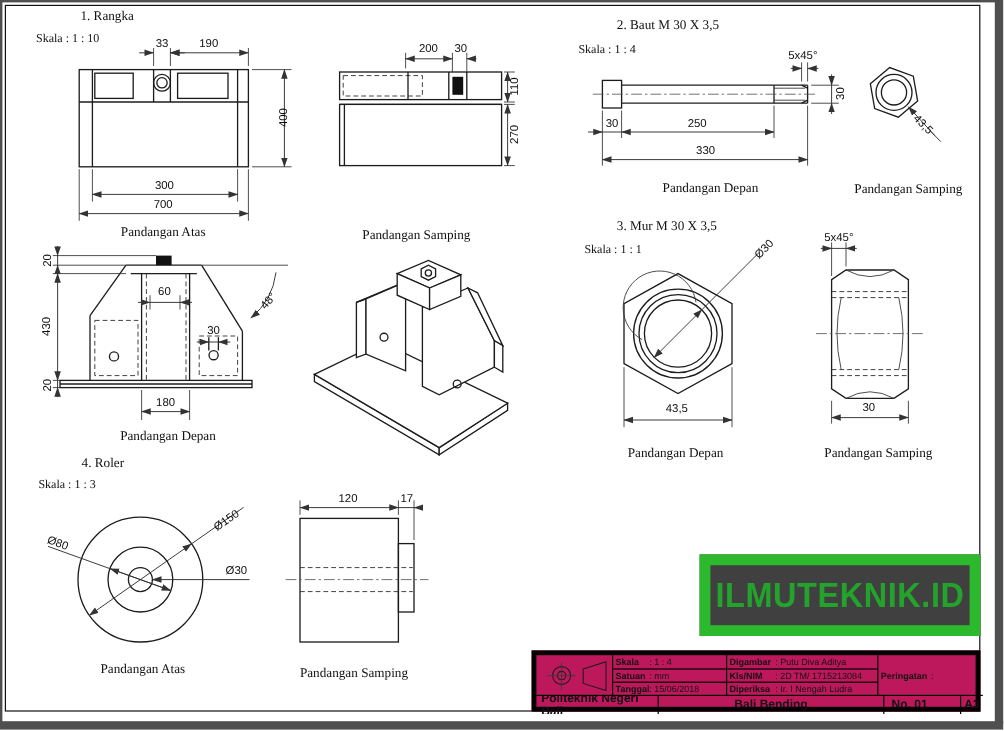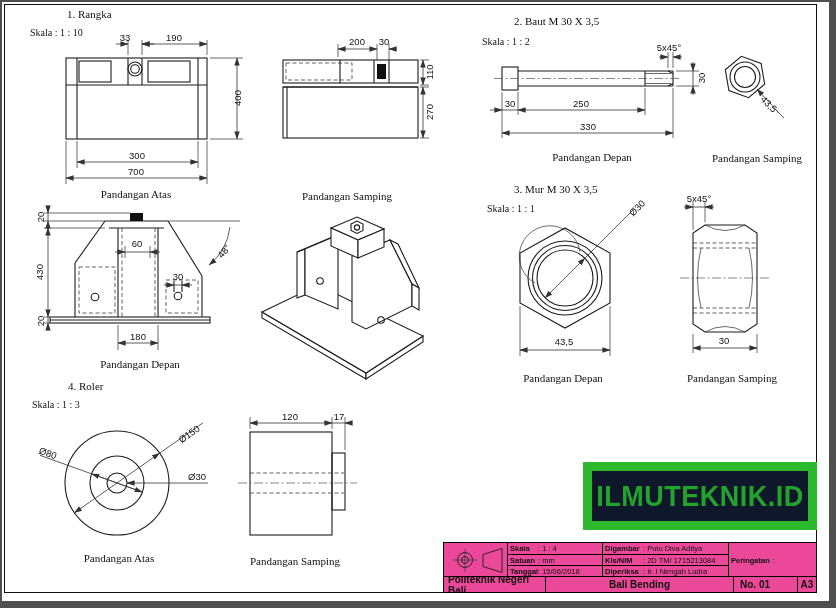--- a/index.html
+++ b/index.html
@@ -11,23 +11,23 @@
   .sf{fill:#fff;stroke:#1c1c1c;stroke-width:1.1;}
   .thin{stroke:#3a3a3a;stroke-width:0.75;fill:none;}
   .dim{stroke:#333;stroke-width:0.8;fill:none;}
   .dash{stroke:#3a3a3a;stroke-width:0.8;stroke-dasharray:4 2.5;fill:none;}
   .cdash{stroke:#555;stroke-width:0.7;stroke-dasharray:9 2.5 2 2.5;fill:none;}
   .blk{fill:#111;stroke:none;}
   .h-title{position:absolute;font-family:"Liberation Serif",serif;font-size:11px;color:#111;white-space:nowrap;margin-left:48px;}
   .h-scale{position:absolute;font-family:"Liberation Serif",serif;font-size:10px;color:#111;white-space:nowrap;}
   .vlabel{position:absolute;font-family:"Liberation Serif",serif;font-size:11px;color:#111;white-space:nowrap;transform:translate(-50%,-50%);}
   .dimtxt{position:absolute;font-size:9.5px;color:#111;white-space:nowrap;transform:translate(-50%,-50%);}
-  .banner{position:absolute;left:583px;top:462px;width:234px;height:68px;background:#0f172a;border:9px solid #2db92d;box-sizing:border-box;display:flex;align-items:center;justify-content:center;}
+  .banner{position:absolute;left:583px;top:462px;width:234px;height:68px;background:#404040;border:9px solid #2db92d;box-sizing:border-box;display:flex;align-items:center;justify-content:center;}
   .banner span{font-weight:bold;font-size:27px;color:#23a32c;letter-spacing:0.5px;transform:scaleY(1.08);white-space:nowrap;}
-  .tb{position:absolute;left:443px;top:542px;width:374px;height:51px;background:#ec4899;border:1px solid #000000;box-sizing:border-box;font-size:7.5px;color:#111;}
+  .tb{position:absolute;left:443px;top:542px;width:374px;height:51px;background:#be185d;border:4px solid #000000;box-sizing:border-box;font-size:7.5px;color:#111;}
   .tb .cell{position:absolute;box-sizing:border-box;overflow:hidden;display:flex;align-items:center;padding-left:2px;}
   .tb .br{border-right:1px solid #000;}
   .tb .bb{border-bottom:1px solid #000;}
   .tb .lbl{font-weight:bold;width:28px;flex:none;}
   .tb .lblw{font-weight:bold;width:38px;flex:none;}
   .tb .big{font-size:10px;font-weight:bold;align-items:center;}
   .tb .center{justify-content:center;padding-left:0;}
 </style>
 </head>
 <body>
@@ -259,37 +259,37 @@
       <line class="thin" x1="345" y1="450" x2="345" y2="417"></line>
       <line class="dim" x1="250" y1="423" x2="332" y2="423" marker-start="url(#arr)" marker-end="url(#arr)"></line>
       <line class="dim" x1="332" y1="423" x2="345" y2="423"></line>
       <line class="dim" x1="352" y1="423" x2="345" y2="423" marker-end="url(#arr)"></line>
     </g>
   </svg>
 
   <span class="h-title" style="left:19px;top:8px">1. Rangka</span>
   <span class="h-scale" style="left:30px;top:27px">Skala : 1 : 10</span>
   <span class="h-title" style="left:466px;top:15px">2. Baut M 30 X 3,5</span>
-  <span class="h-scale" style="left:482px;top:36px">Skala : 1 : 2</span>
+  <span class="h-scale" style="left:482px;top:36px">Skala : 1 : 4</span>
   <span class="h-title" style="left:466px;top:183px">3. Mur M 30 X 3,5</span>
   <span class="h-scale" style="left:487px;top:203px">Skala : 1 : 1</span>
   <span class="h-title" style="left:20px;top:380px">4. Roler</span>
   <span class="h-scale" style="left:32px;top:399px">Skala : 1 : 3</span>
 
   <span class="vlabel" style="left:136px;top:194px">Pandangan Atas</span>
   <span class="vlabel" style="left:347px;top:196px">Pandangan Samping</span>
   <span class="vlabel" style="left:140px;top:364px">Pandangan Depan</span>
   <span class="vlabel" style="left:592px;top:157px">Pandangan Depan</span>
   <span class="vlabel" style="left:757px;top:158px">Pandangan Samping</span>
   <span class="vlabel" style="left:563px;top:378px">Pandangan Depan</span>
   <span class="vlabel" style="left:732px;top:378px">Pandangan Samping</span>
   <span class="vlabel" style="left:119px;top:558px">Pandangan Atas</span>
   <span class="vlabel" style="left:295px;top:561px">Pandangan Samping</span>
 
-  <span class="dimtxt" style="left:125px;top:37px">33</span>
+  <span class="dimtxt" style="left:135px;top:37px">33</span>
   <span class="dimtxt" style="left:174px;top:37px">190</span>
   <span class="dimtxt" style="left:237px;top:98px;transform:translate(-50%,-50%) rotate(-90deg)">400</span>
   <span class="dimtxt" style="left:137px;top:155px">300</span>
   <span class="dimtxt" style="left:136px;top:171px">700</span>
 
   <span class="dimtxt" style="left:357px;top:41px">200</span>
   <span class="dimtxt" style="left:384px;top:41px">30</span>
   <span class="dimtxt" style="left:429px;top:72px;transform:translate(-50%,-50%) rotate(-90deg)">110</span>
   <span class="dimtxt" style="left:429px;top:112px;transform:translate(-50%,-50%) rotate(-90deg)">270</span>
 

